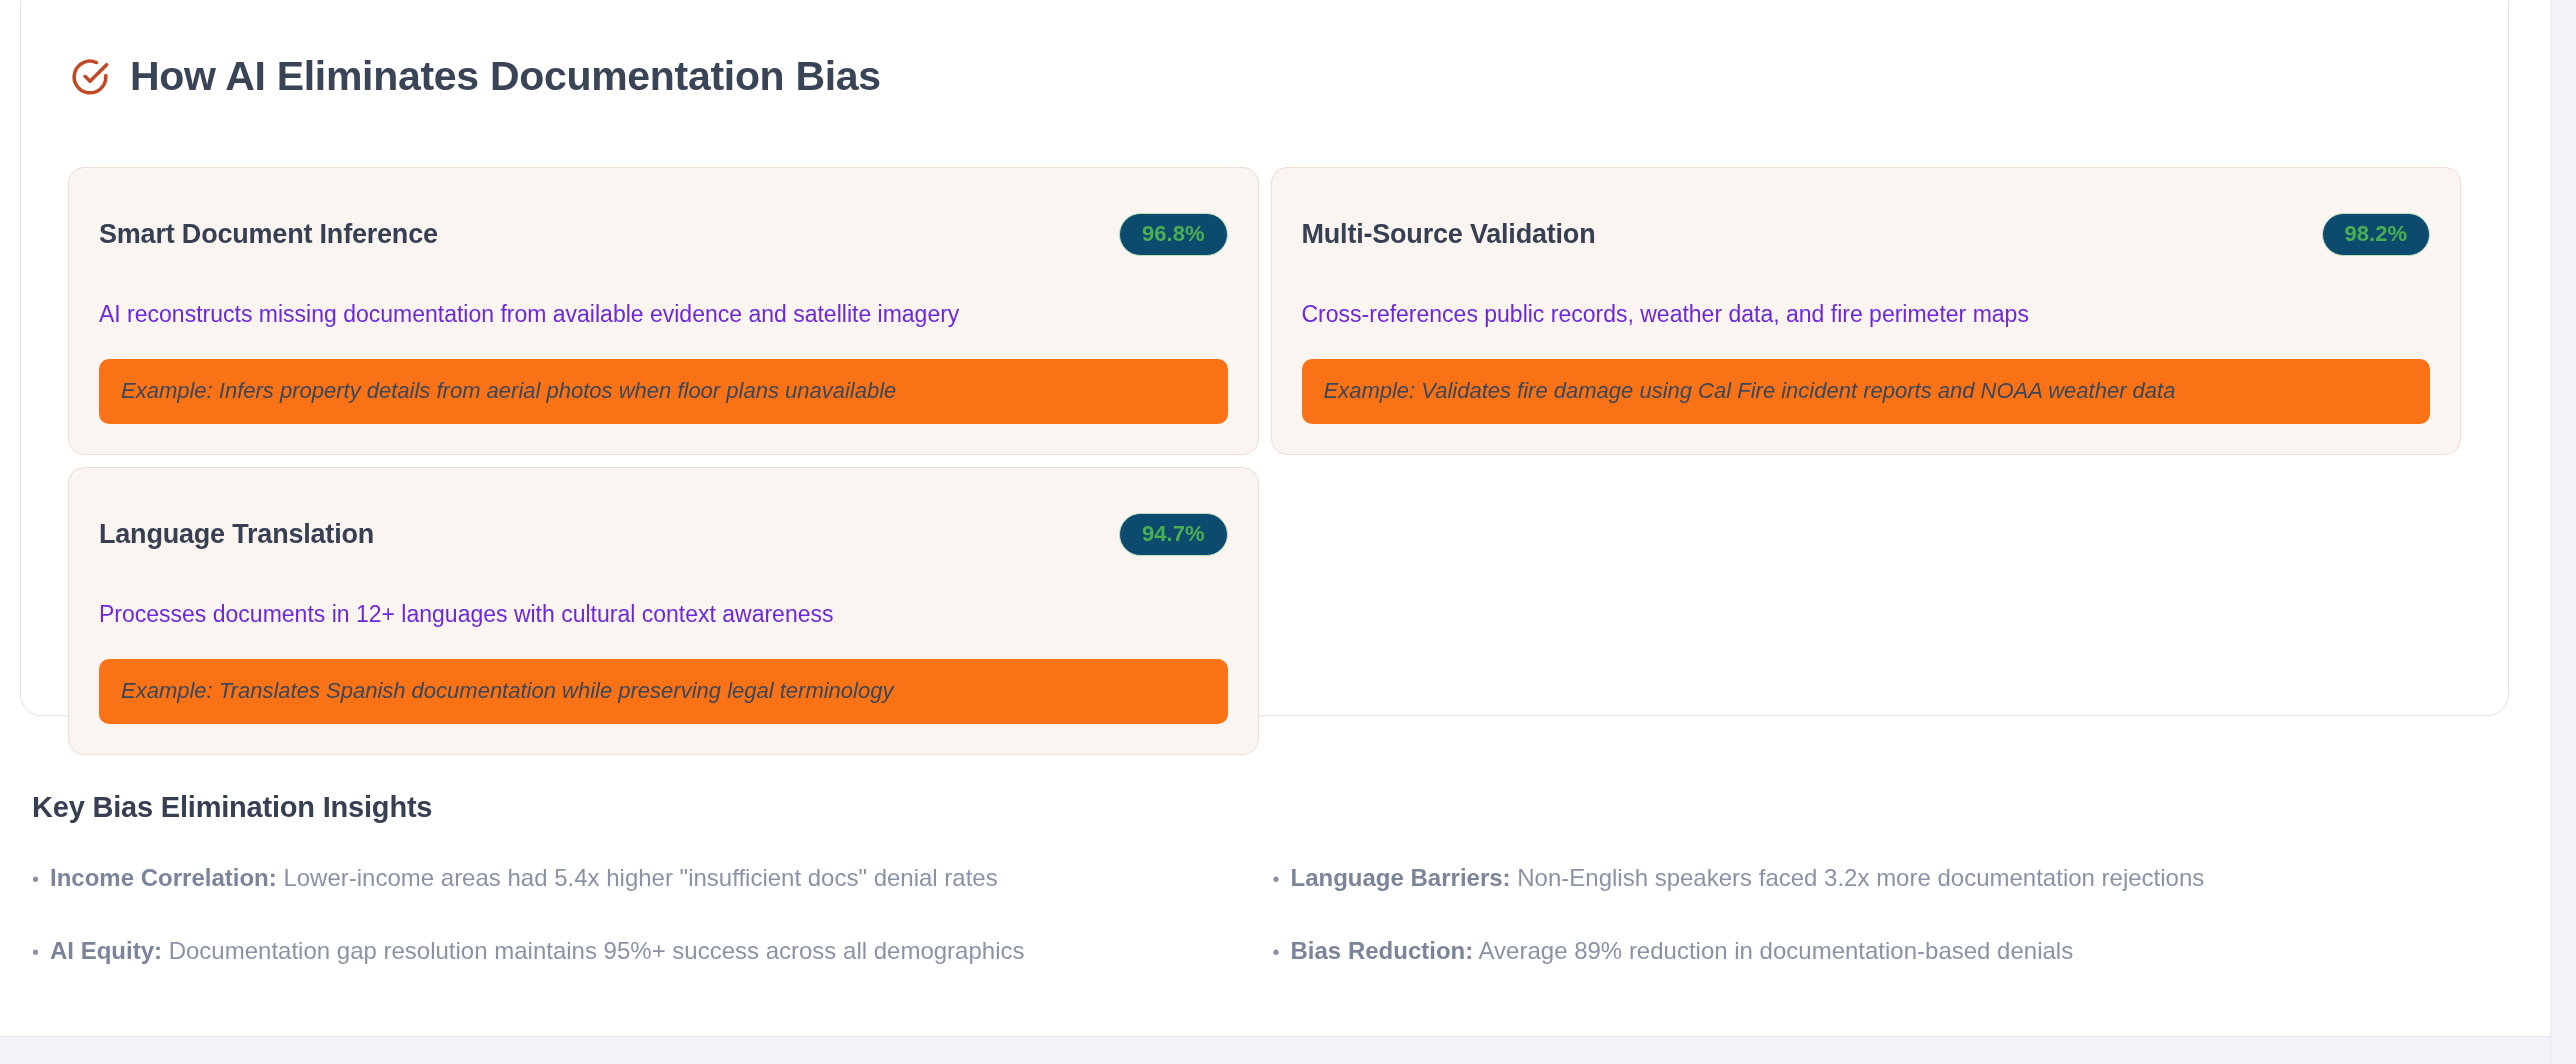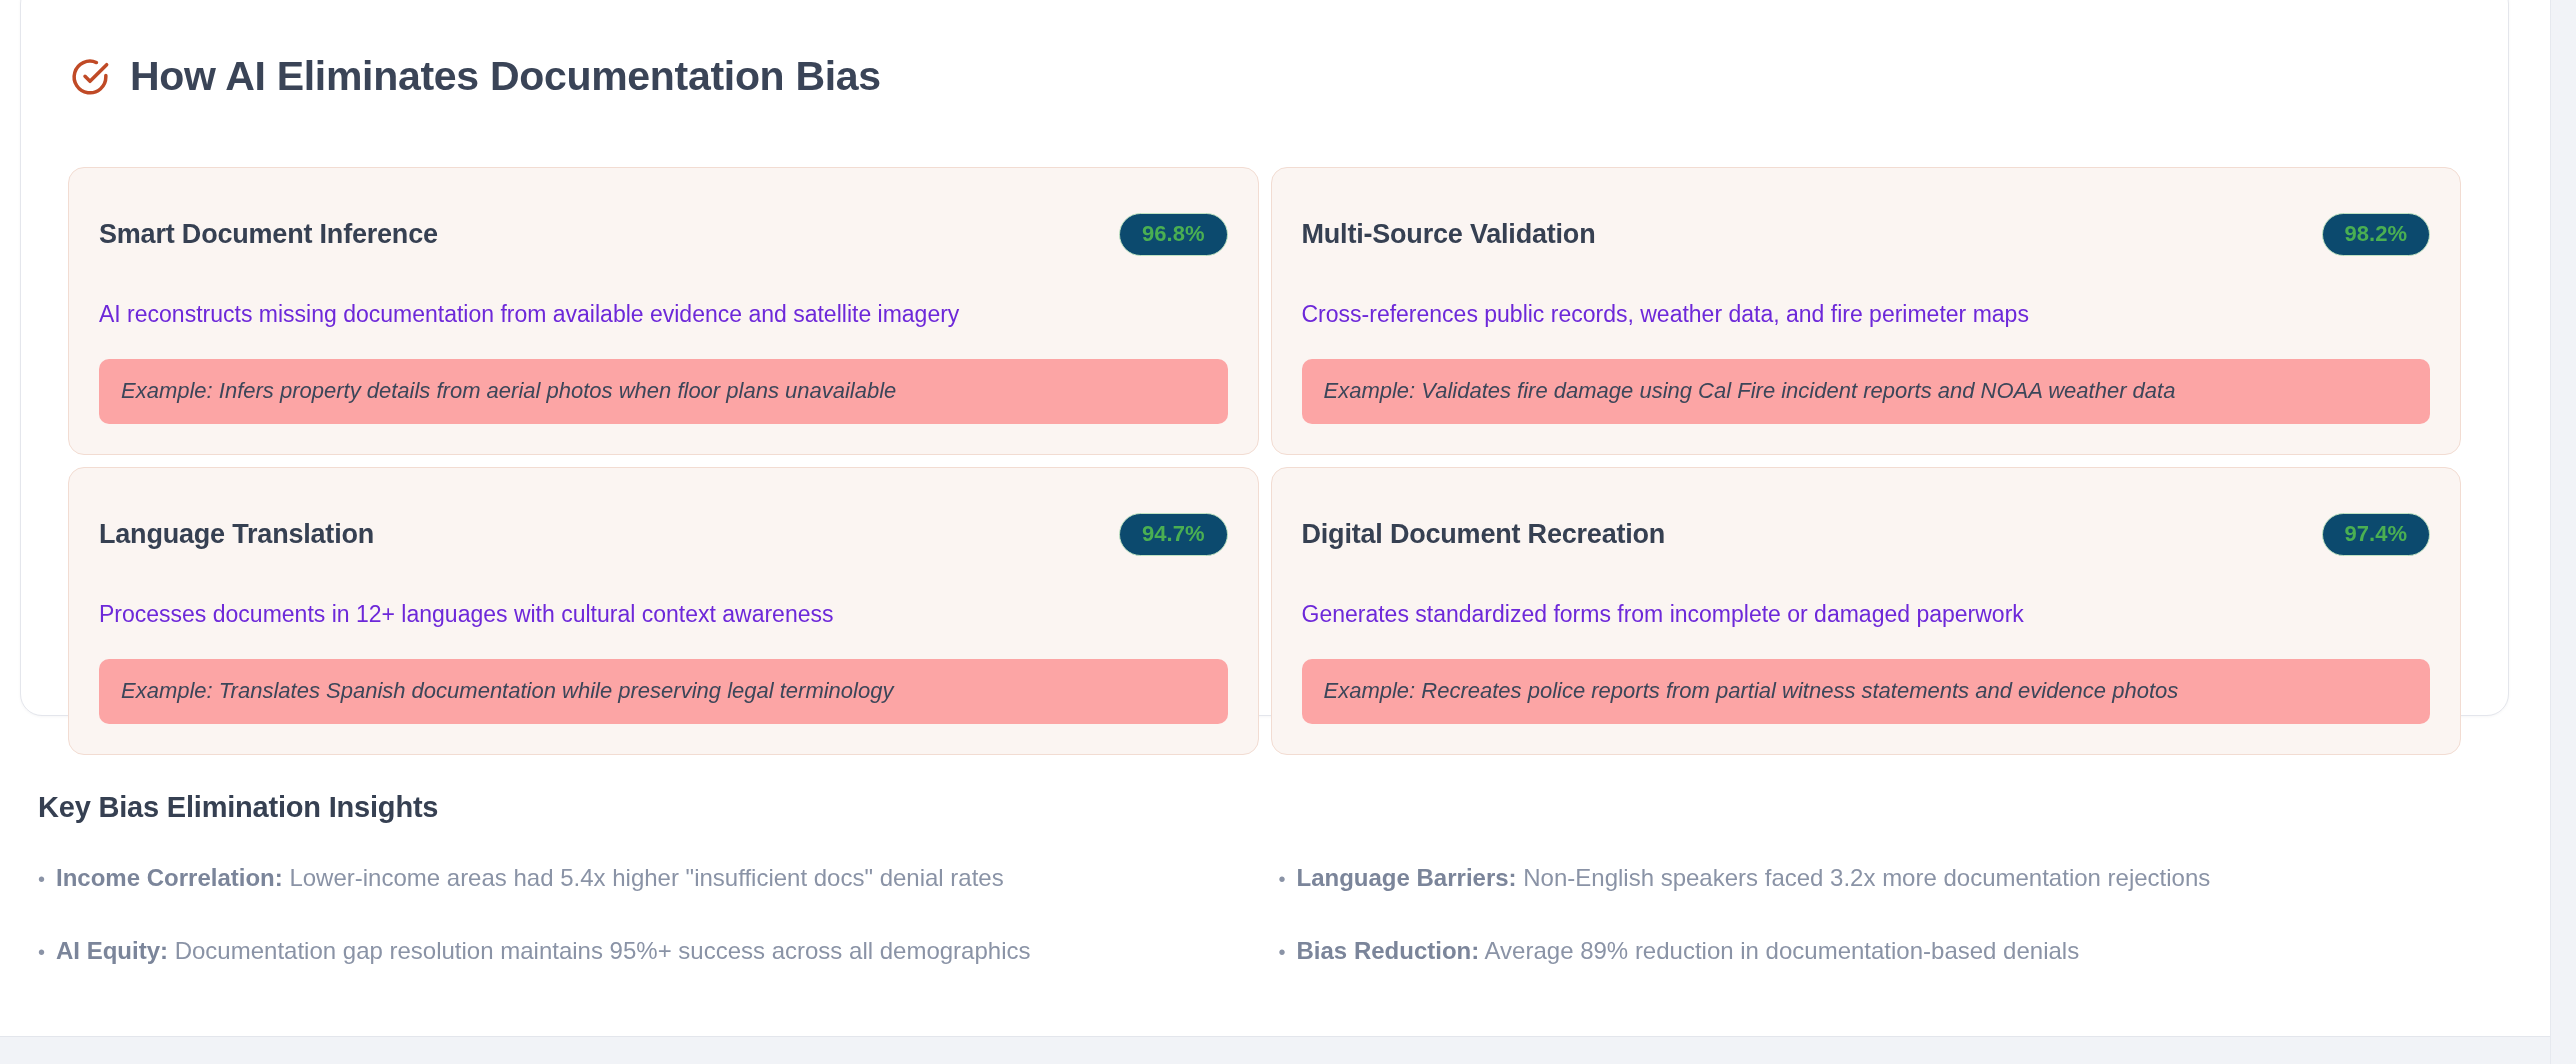--- a/index.html
+++ b/index.html
@@ -134,36 +134,35 @@
   .card-desc {
     margin-top: 25px;
     font-size: 23px;
     color: #6d28d9;
     line-height: 1.4;
     font-weight: normal;
   }
 
   .example-box {
     margin-top: 29px;
-    background: #fca5a5;
+    background: #f97316;
     border-radius: 10px;
     padding: 17px 22px 18px 22px;
     font-size: 22px;
     font-style: italic;
     color: #3c4659;
     line-height: 1.35;
   }
 
   
   .insights {
     position: absolute;
     left: 32px;
     top: 791px;
     width: 2443px;
-    margin-left: 6px;
   }
 
   .insights-title {
     font-size: 29px;
     font-weight: bold;
     color: #364052;
     letter-spacing: -0.2px;
     margin: 0 0 38px 0;
   }
 
@@ -257,28 +256,20 @@
 
         <article class="feature-card">
           <div class="card-top">
             <h2 class="card-title">Language Translation</h2>
             <span class="score-badge">94.7%</span>
           </div>
           <p class="card-desc">Processes documents in 12+ languages with cultural context awareness</p>
           <div class="example-box">Example: Translates Spanish documentation while preserving legal terminology</div>
         </article>
 
-        <article class="feature-card">
-          <div class="card-top">
-            <h2 class="card-title">Digital Document Recreation</h2>
-            <span class="score-badge">97.4%</span>
-          </div>
-          <p class="card-desc">Generates standardized forms from incomplete or damaged paperwork</p>
-          <div class="example-box">Example: Recreates police reports from partial witness statements and evidence photos</div>
-        </article>
 
       </div>
     </section>
 
     <section class="insights">
       <h2 class="insights-title">Key Bias Elimination Insights</h2>
 
       <div class="insights-grid">
 
         <div class="insight-item">

